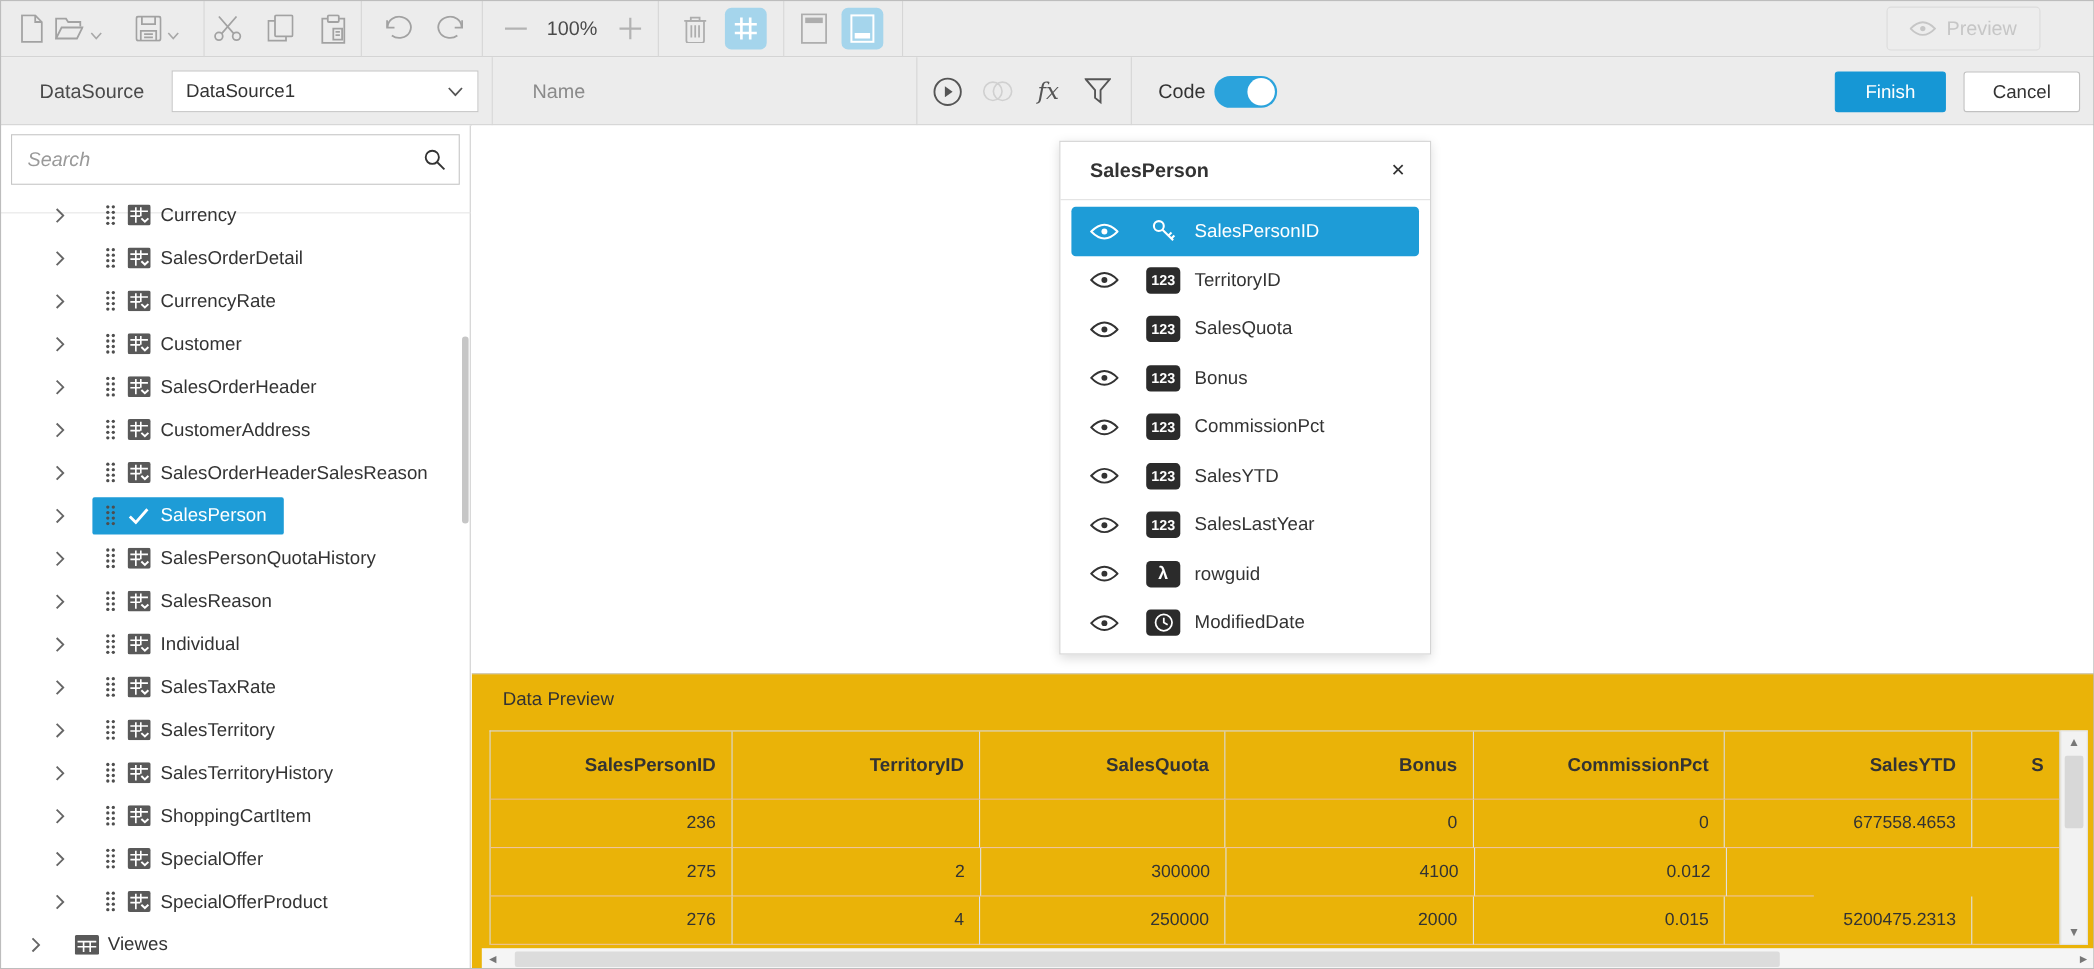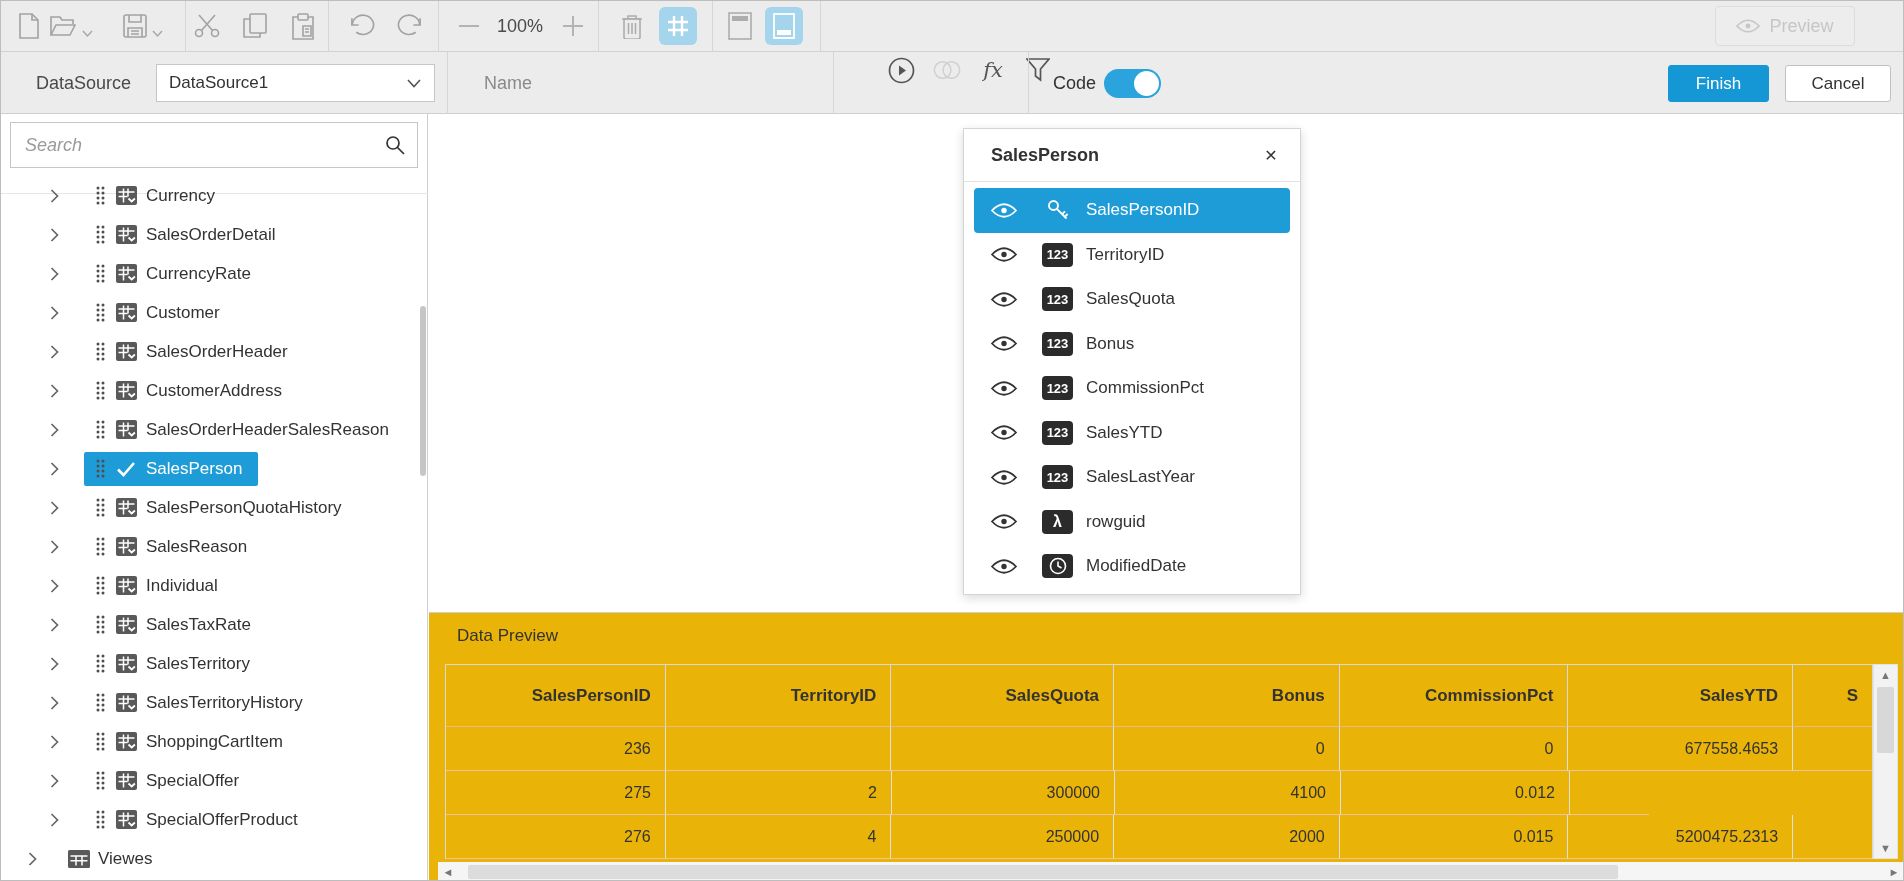--- a/index.html
+++ b/index.html
@@ -17,21 +17,21 @@
   .previewbtn{position:absolute;left:1715px;top:6px;width:140px;height:40px;background:#ededed;border:1px solid #dcdcdc;border-radius:4px;display:flex;align-items:center;justify-content:center;gap:9px;color:#c6c6c6;font-size:18px;}
 
   
   .tb2{position:absolute;left:0;top:52px;width:1904px;height:62px;background:#ececec;border-bottom:1px solid #cfcfcf;}
   .tb2 .lbl{position:absolute;top:0;height:62px;display:flex;align-items:center;font-size:18px;color:#4a4a4a;}
   .vsep2{position:absolute;top:0;width:1px;height:62px;background:#d6d6d6;}
   .ddbox{position:absolute;left:156px;top:12px;width:279px;height:38px;background:#fff;border:1px solid #c6c6c6;display:flex;align-items:center;}
   .ddbox .ddtext{flex:1;padding-left:12px;font-size:17px;color:#333;}
   .ddbox .ddbtn{width:40px;height:100%;display:flex;align-items:center;justify-content:center;color:#555;}
   .nminput{position:absolute;left:553px;top:12px;width:256px;height:38px;background:#fff;border:1px solid #c6c6c6;padding-left:12px;font-size:17px;color:#333;font-family:inherit;}
-  .tb2 .icon2{position:absolute;top:4px;width:28px;height:28px;display:flex;align-items:center;justify-content:center;color:#555;margin-left:40px;}
+  .tb2 .icon2{position:absolute;top:17px;width:28px;height:28px;display:flex;align-items:center;justify-content:center;color:#555;}
   .fxico{font-family:"DejaVu Serif","Liberation Serif",serif;font-style:italic;font-size:21px;color:#444;}
   .toggle{position:absolute;left:1104px;top:17px;width:57px;height:29px;border-radius:15px;background:#2ba3dc;}
   .toggle .knob{position:absolute;right:2px;top:2px;width:25px;height:25px;border-radius:50%;background:#fff;}
   .finishbtn{position:absolute;left:1668px;top:13px;width:101px;height:37px;background:#1697d5;border:1px solid #1697d5;border-radius:3px;color:#fff;font-size:17px;display:flex;align-items:center;justify-content:center;}
   .cancelbtn{position:absolute;left:1785px;top:13px;width:106px;height:37px;background:#fff;border:1px solid #c1c1c1;border-radius:3px;color:#333;font-size:17px;display:flex;align-items:center;justify-content:center;}
 
   
   .sidebar{position:absolute;left:0;top:114px;width:428px;height:767px;background:#fff;border-right:1px solid #cfcfcf;}
   .searchwrap{position:absolute;left:0;top:0;width:428px;height:80px;border-bottom:1px solid #e6e6e6;}
   .searchbox{position:absolute;left:10px;top:8px;width:408px;height:46px;border:1px solid #c6c6c6;background:#fff;display:flex;align-items:center;}

